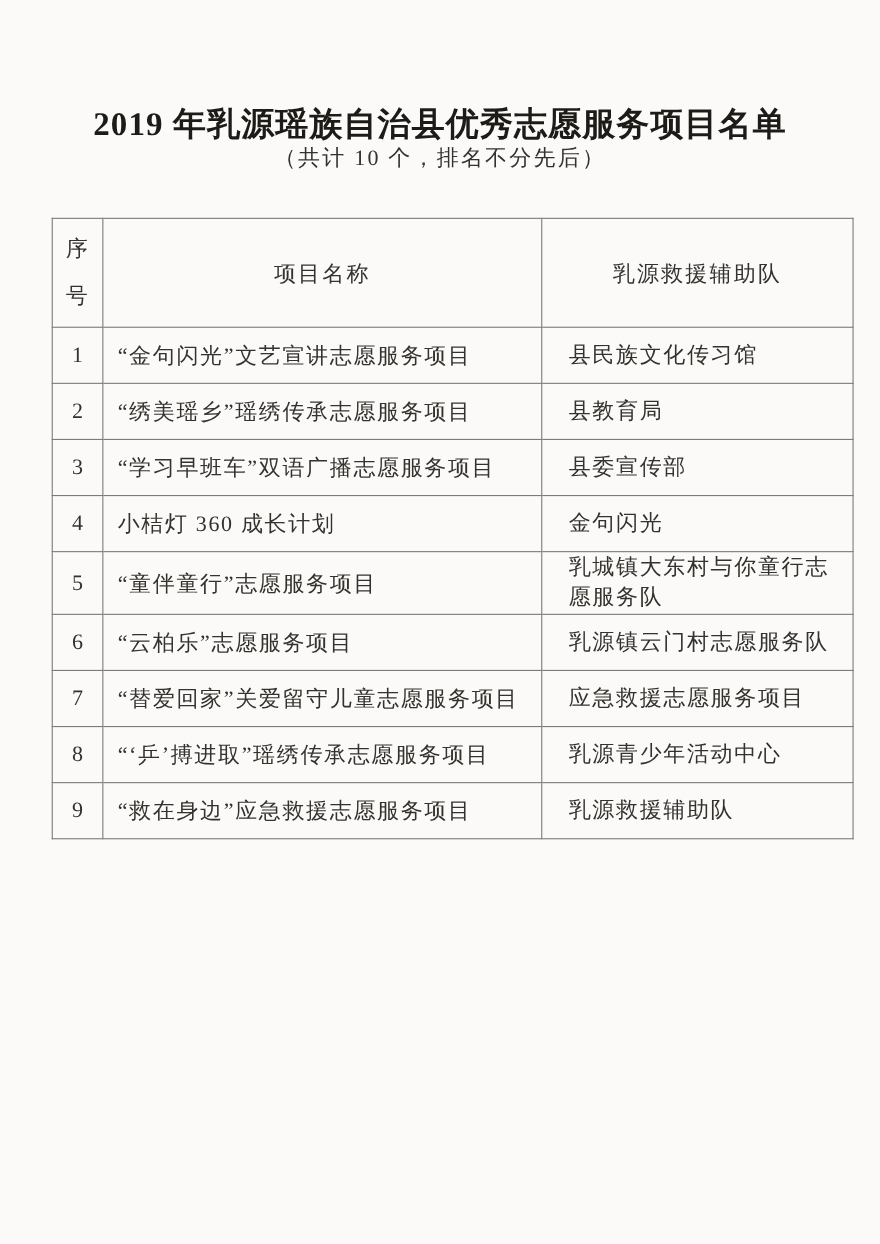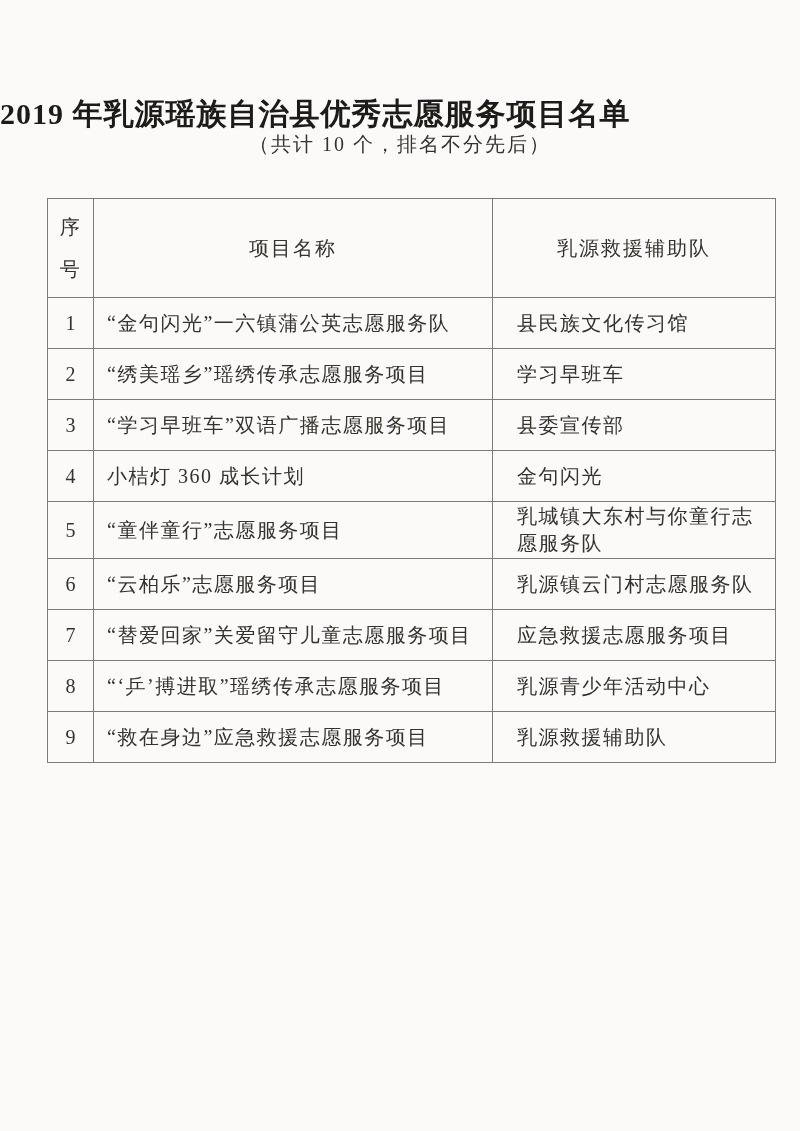--- a/index.html
+++ b/index.html
@@ -15,21 +15,21 @@
   }
   .page {
     position: relative;
     width: 800px;
     height: 1131px;
     overflow: hidden;
     background: var(--paper, #fbfaf8);
   }
   .title {
     margin: 96px 0 0 0;
-    text-align: left;
+    text-align: center;
     font-size: 30px;
     font-weight: bold;
     letter-spacing: 1px;
     line-height: 36px;
     color: var(--title, #1d1b18);
   }
   .subtitle {
     text-align: center;
     font-size: 20px;
     letter-spacing: 2px;
@@ -100,28 +100,28 @@
             <span>号</span>
           </span>
         </th>
         <th class="head-name">项目名称</th>
         <th class="head-team">乳源救援辅助队</th>
       </tr>
     </thead>
     <tbody>
   <tr>
     <td class="cell-no">1</td>
-    <td class="cell-name">“金句闪光”一六镇蒲公英志愿服务队</td>
+    <td class="cell-name">“金句闪光”文艺宣讲志愿服务项目</td>
     <td class="cell-team">县民族文化传习馆</td>
   </tr>
 
   <tr>
     <td class="cell-no">2</td>
     <td class="cell-name">“绣美瑶乡”瑶绣传承志愿服务项目</td>
-    <td class="cell-team">学习早班车</td>
+    <td class="cell-team">县教育局</td>
   </tr>
 
   <tr>
     <td class="cell-no">3</td>
     <td class="cell-name">“学习早班车”双语广播志愿服务项目</td>
     <td class="cell-team">县委宣传部</td>
   </tr>
 
   <tr>
     <td class="cell-no">4</td>

